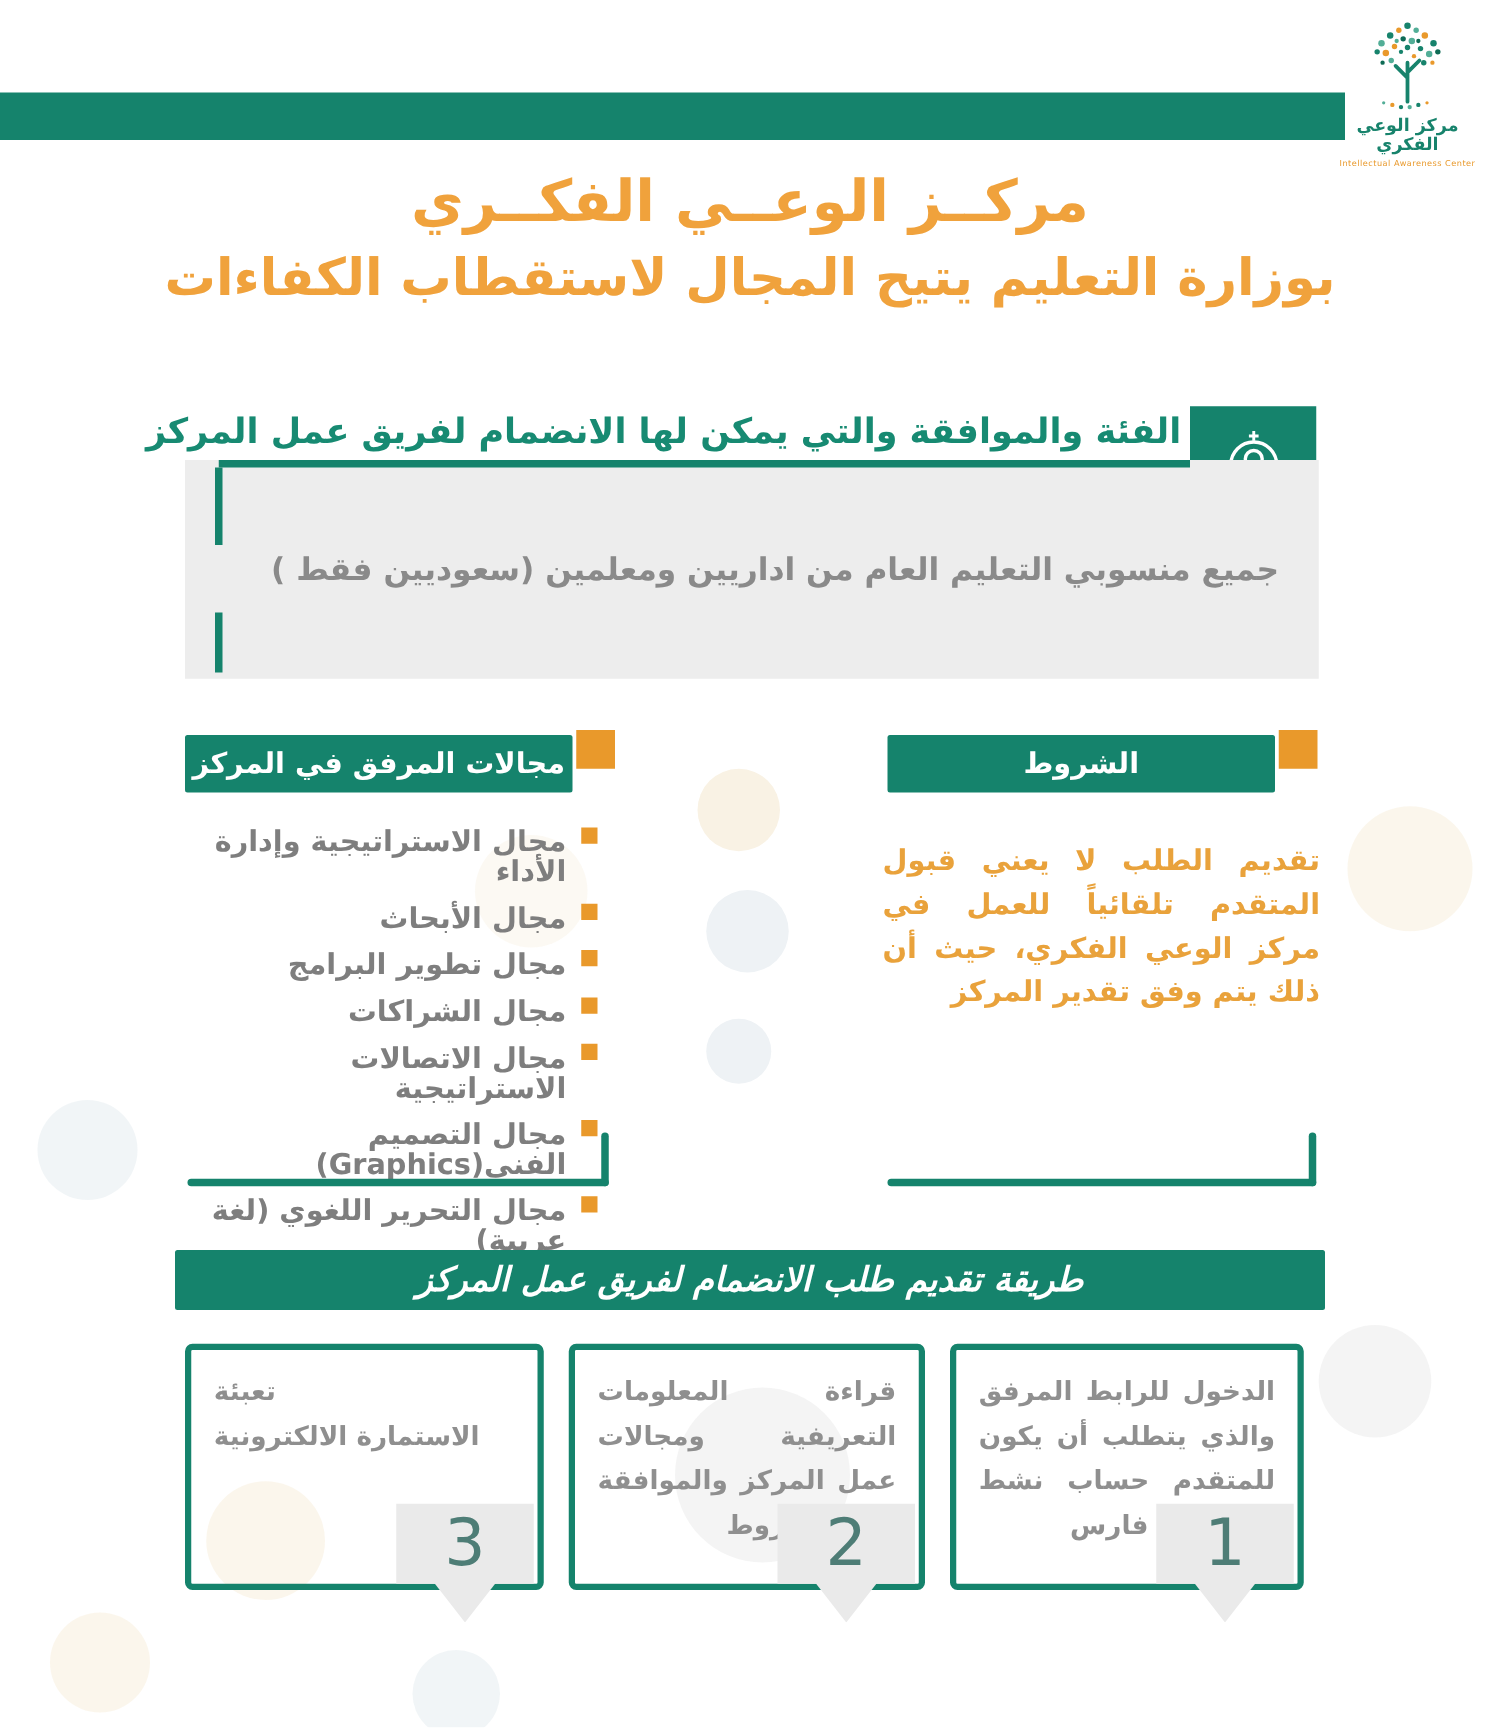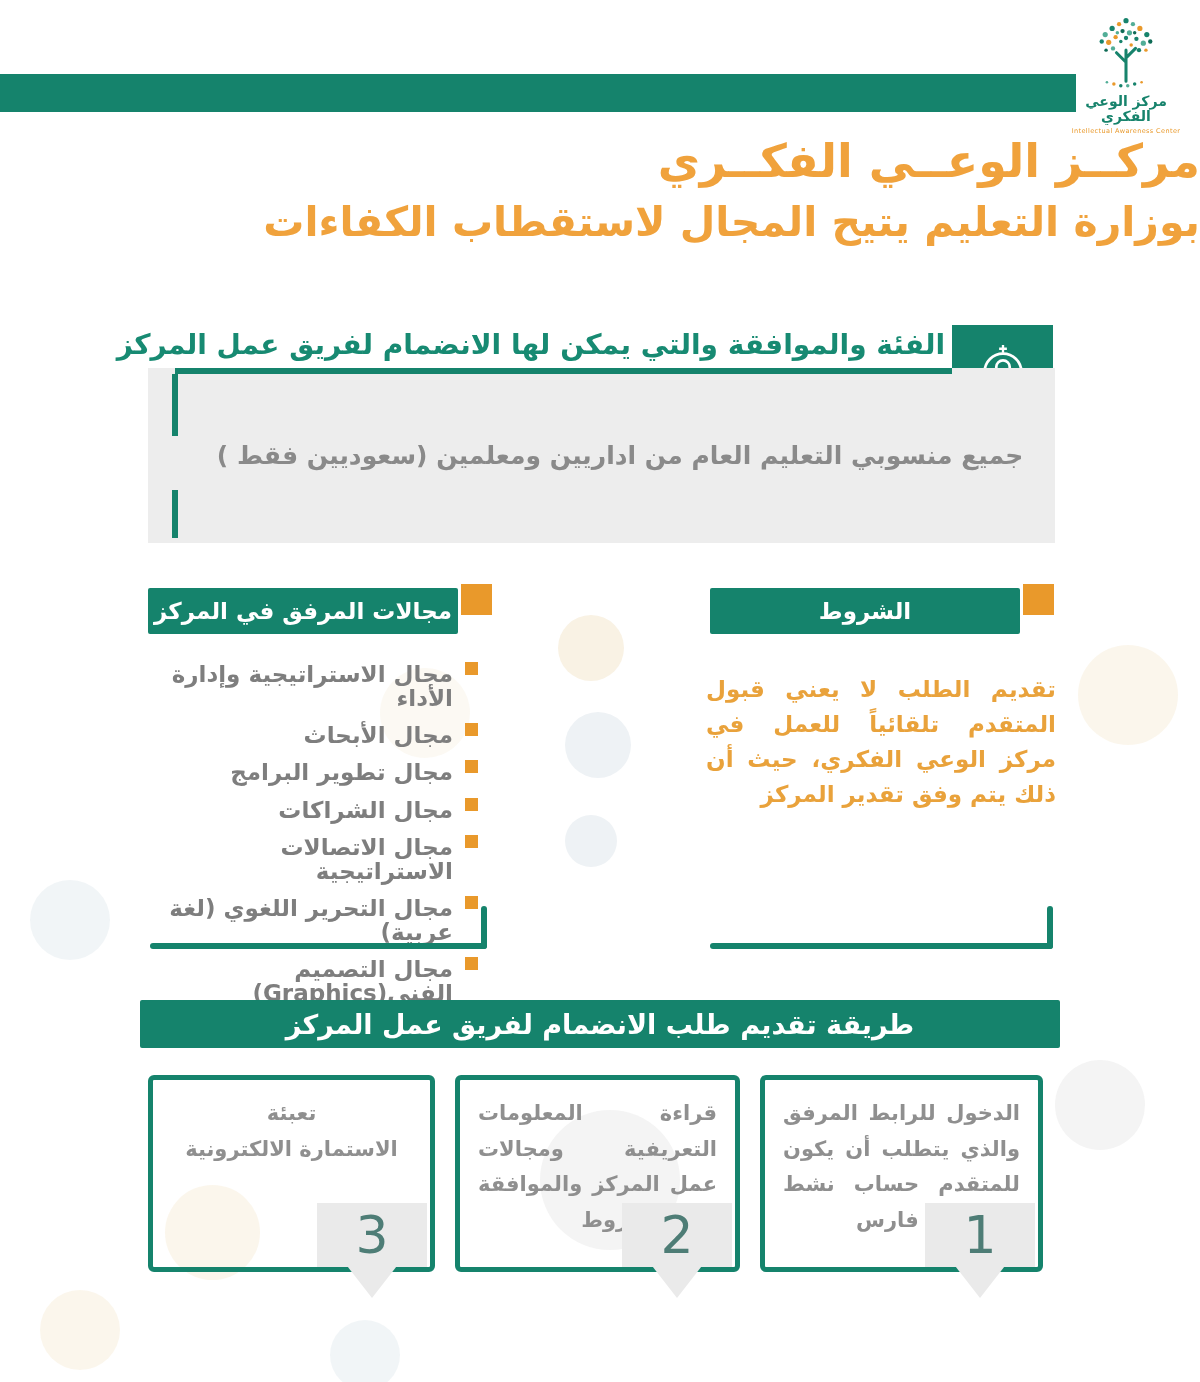--- a/index.html
+++ b/index.html
@@ -14,21 +14,21 @@
 
   .z{position:absolute;z-index:2;}
 
   
   .top-bar{left:0;top:74px;width:1076px;height:38px;background:#15836C;}
   .logo{right:12px;top:12px;width:124px;text-align:center;}
   .logo-name{color:#17836C;font-weight:bold;font-size:14px;direction:rtl;line-height:1.1;}
   .logo-sub{color:#E9992B;font-size:6.5px;letter-spacing:.4px;margin-top:2px;}
 
   
-  .main-title{left:0;top:132px;width:1200px;text-align:right;direction:rtl;color:#F0A23C;font-weight:bold;}
+  .main-title{left:0;top:132px;width:1200px;text-align:center;direction:rtl;color:#F0A23C;font-weight:bold;}
   .main-title .l1{font-size:46px;line-height:1.3;}
   .main-title .l2{font-size:41px;line-height:1.5;}
 
   
   .target-heading{right:255px;top:328px;direction:rtl;color:#178A72;font-weight:bold;font-size:28px;white-space:nowrap;}
   .target-icon-box{left:952px;top:325px;width:101px;height:93px;background:#15836C;display:flex;align-items:center;justify-content:center;}
   .target-panel{left:148px;top:368px;width:907px;height:175px;background:#EDEDED;}
   .tline{background:#15836C;}
   .tline.h{left:175px;top:368px;width:777px;height:6px;}
   .tline.v1{left:172px;top:374px;width:6px;height:62px;}
@@ -59,27 +59,27 @@
 
   
   .conds-body{left:706px;top:668px;width:350px;direction:rtl;}
   .cond{display:flex;margin-bottom:20px;}
   .cond .bullet{flex:0 0 auto;width:13px;height:13px;background:#E9992B;margin-left:12px;margin-top:9px;}
   .cond .txt{color:#7E7E7E;font-weight:bold;font-size:23px;line-height:1.52;text-align:justify;}
   .cond-note{color:#E9A23B;font-weight:bold;font-size:23px;line-height:1.52;text-align:justify;margin-top:4px;}
 
   
   .steps-bar{left:140px;top:1000px;width:920px;height:48px;background:#15836C;display:flex;align-items:center;justify-content:center;border-radius:2px;}
-  .steps-bar span{color:#ffffff;font-weight:bold;font-size:27px;direction:rtl;}
+  .steps-bar span{color:#ffffff;font-weight:bold;font-size:27px;direction:rtl;font-style:italic;}
   .step-box{top:1075px;height:197px;border:5px solid #15836C;border-radius:6px;box-sizing:border-box;background:transparent;}
   .step-box.b1{left:760px;width:283px;}
   .step-box.b2{left:455px;width:285px;}
   .step-box.b3{left:148px;width:287px;}
   .step-text{direction:rtl;color:#8F8F8F;font-weight:bold;font-size:21px;line-height:1.7;padding:16px 18px 0 18px;text-align:justify;}
-  .step-box.b3 .step-text{text-align:center;white-space:pre-line;}
+  .step-box.b3 .step-text{text-align:left;white-space:pre-line;}
   .num-tab{position:absolute;right:3px;bottom:0;width:110px;height:64px;background:#EAEAEA;display:flex;align-items:center;justify-content:center;}
   .num-tab span{color:#4E7D76;font-size:52px;line-height:1;}
   .num-arrow{position:absolute;right:30px;bottom:-31px;width:56px;height:36px;background:#EAEAEA;clip-path:polygon(0 0,100% 0,50% 100%);}
 </style>
 </head>
 <body>
 
 <div class="page">
 
   <div class="blob beige" style="left:558px;top:615px;width:66px;height:66px;"></div>
@@ -182,25 +182,25 @@
     <div class="item">
         <span class="bullet"></span>
         <span class="txt">مجال الشراكات</span>
       </div>
     <div class="item">
         <span class="bullet"></span>
         <span class="txt">مجال الاتصالات الاستراتيجية</span>
       </div>
     <div class="item">
         <span class="bullet"></span>
+        <span class="txt">مجال التصميم الفني(Graphics)</span>
+      </div>
+    <div class="item">
+        <span class="bullet"></span>
         <span class="txt">مجال التحرير اللغوي (لغة عربية)</span>
-      </div>
-    <div class="item">
-        <span class="bullet"></span>
-        <span class="txt">مجال التصميم الفني(Graphics)</span>
       </div>
   </div>
   <div class="z bracket bk-l-h"></div>
   <div class="z bracket bk-l-v"></div>
 
   <div class="z col-header conds">
     <span>الشروط</span>
   </div>
   <div class="z osq h2"></div>
 

